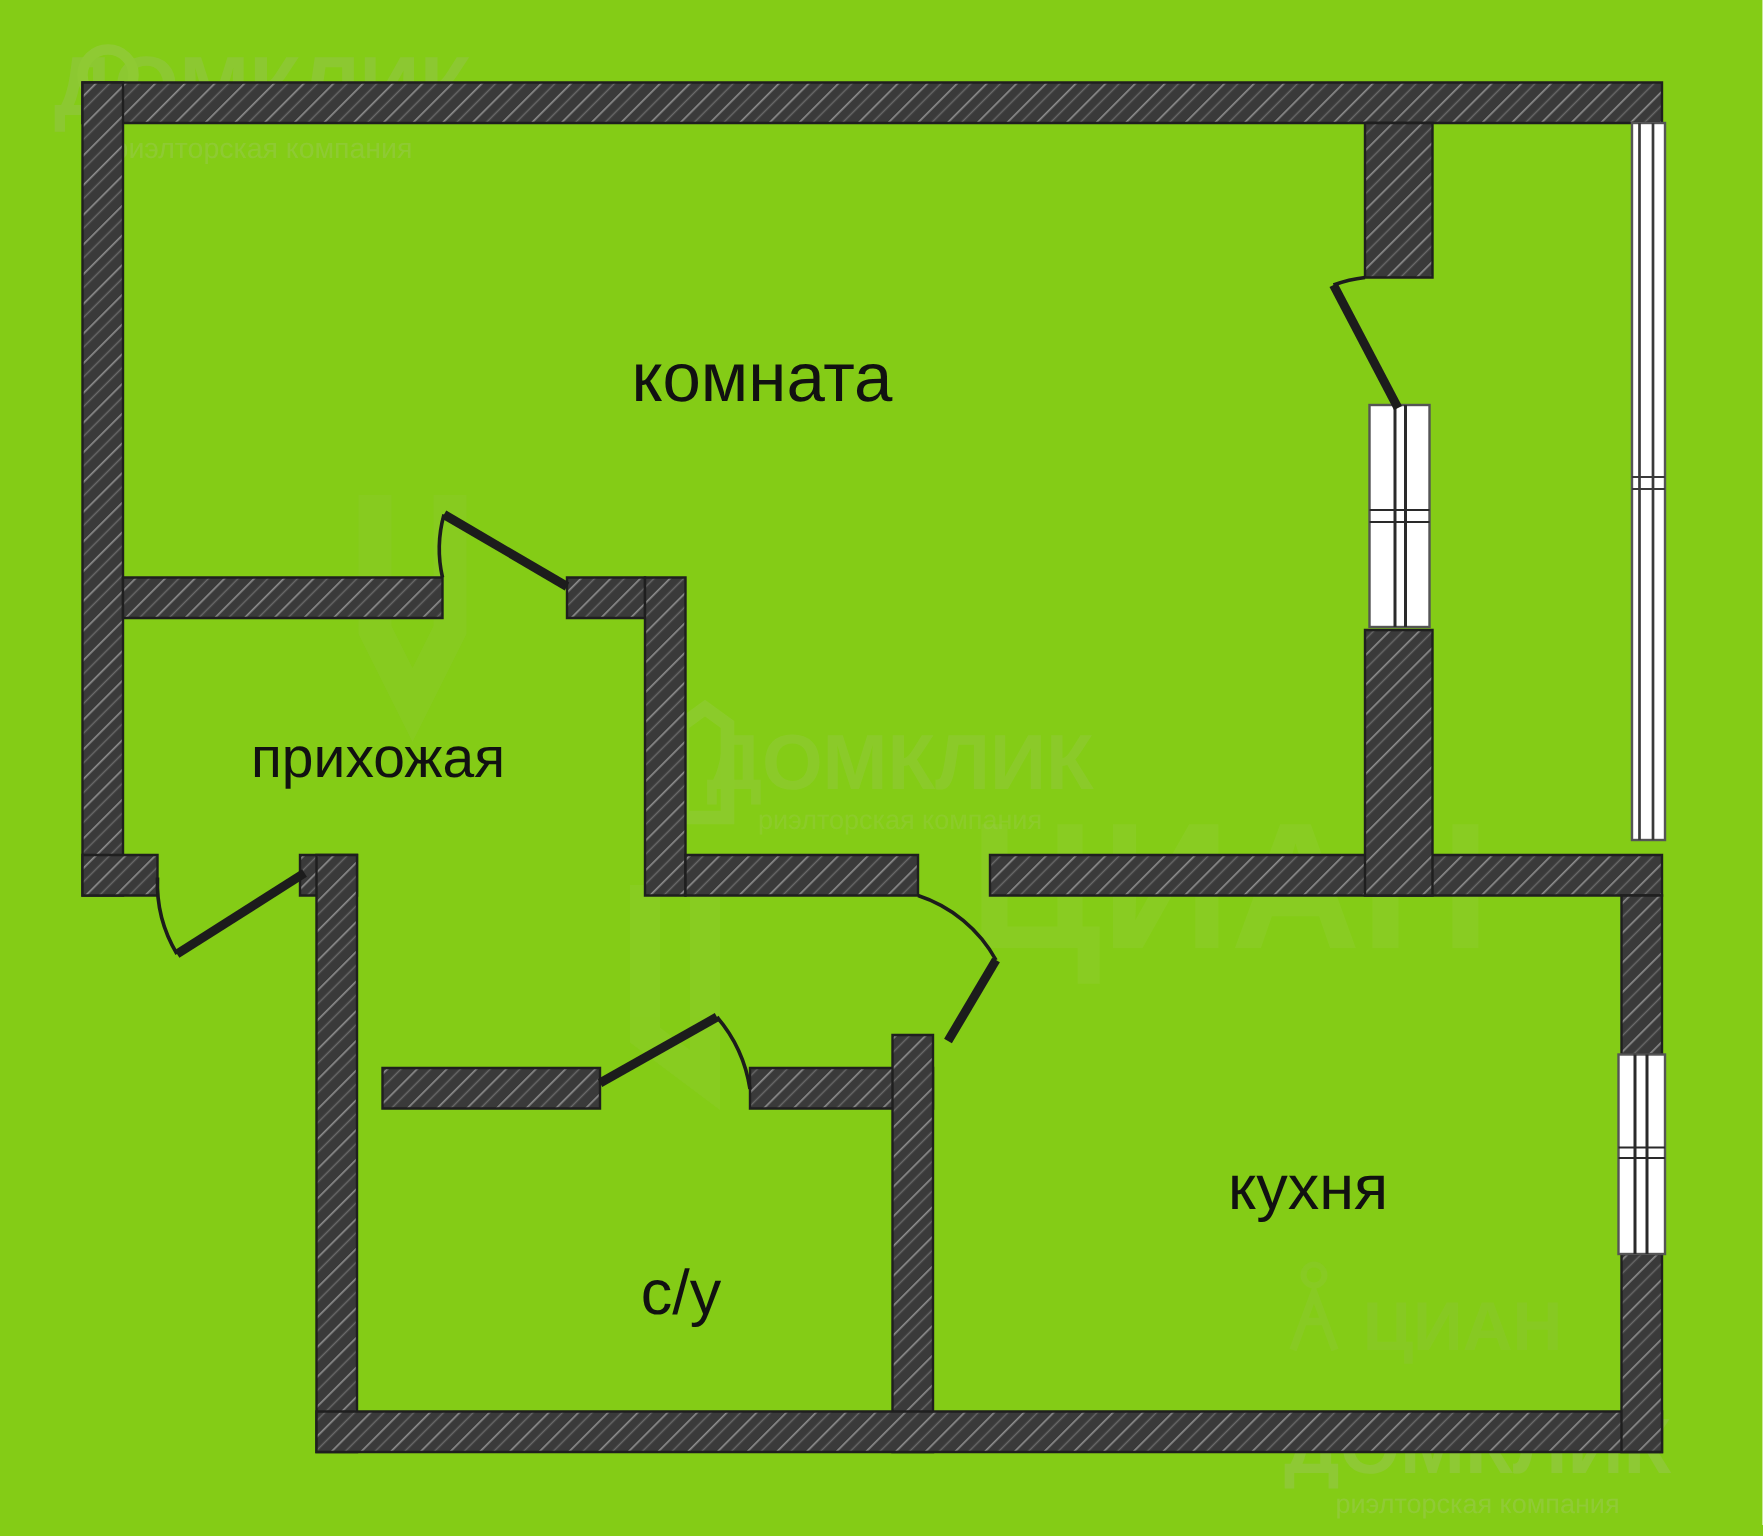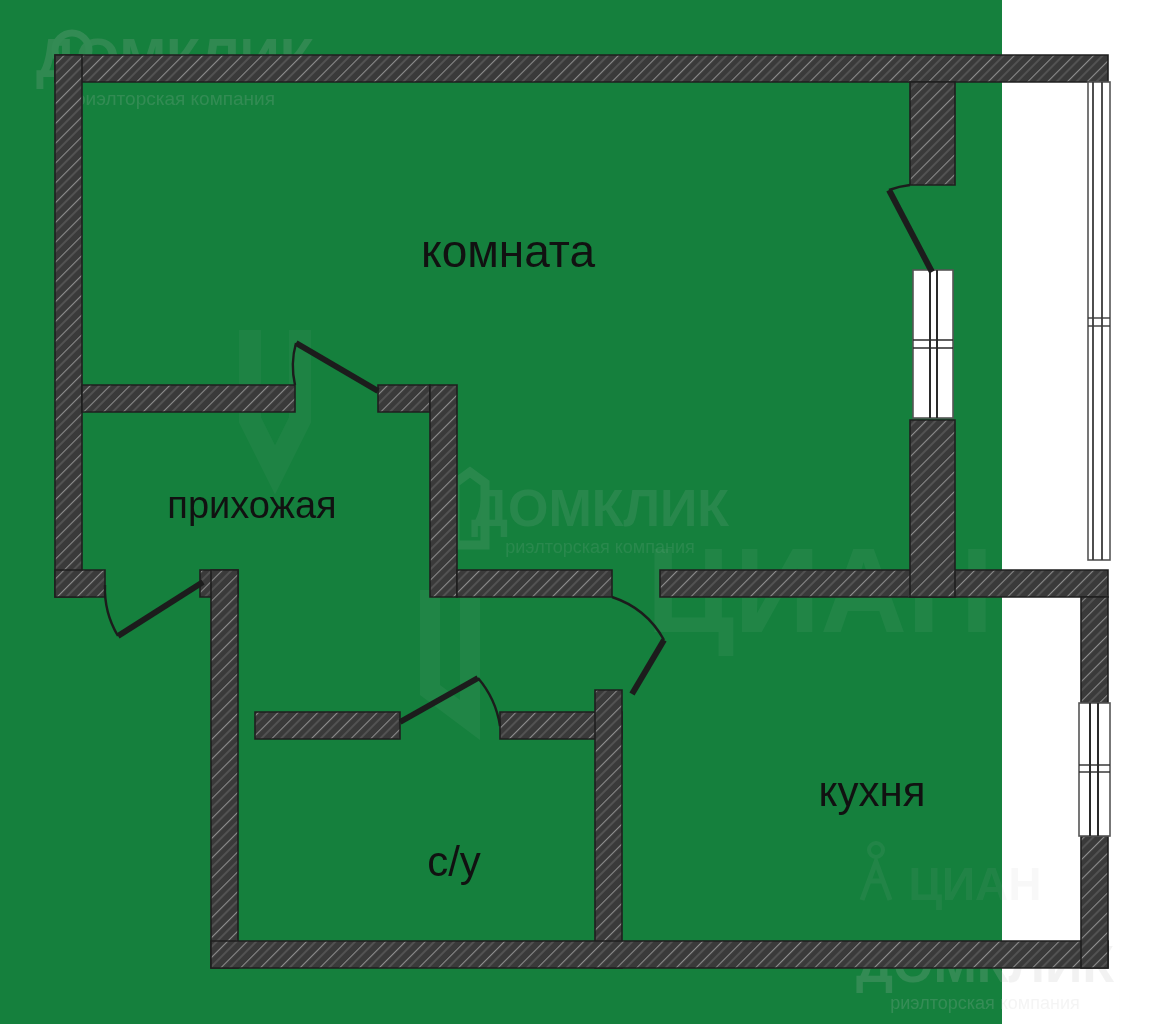--- a/index.html
+++ b/index.html
@@ -9,23 +9,23 @@
     background: #ffffff;
   }
   body {
     width: 1175px;
     height: 1024px;
     font-family: "Liberation Sans", sans-serif;
     overflow: hidden;
   }
   #plan-root {
     position: relative;
-    width: 1002px;
+    width: 1175px;
     height: 1024px;
-    background: #15803d;
+    background: #84cc16;
   }
   #floorplan-svg {
     position: absolute;
     left: 0;
     top: 0;
     width: 1175px;
     height: 1024px;
     display: block;
   }
   .room-label {

